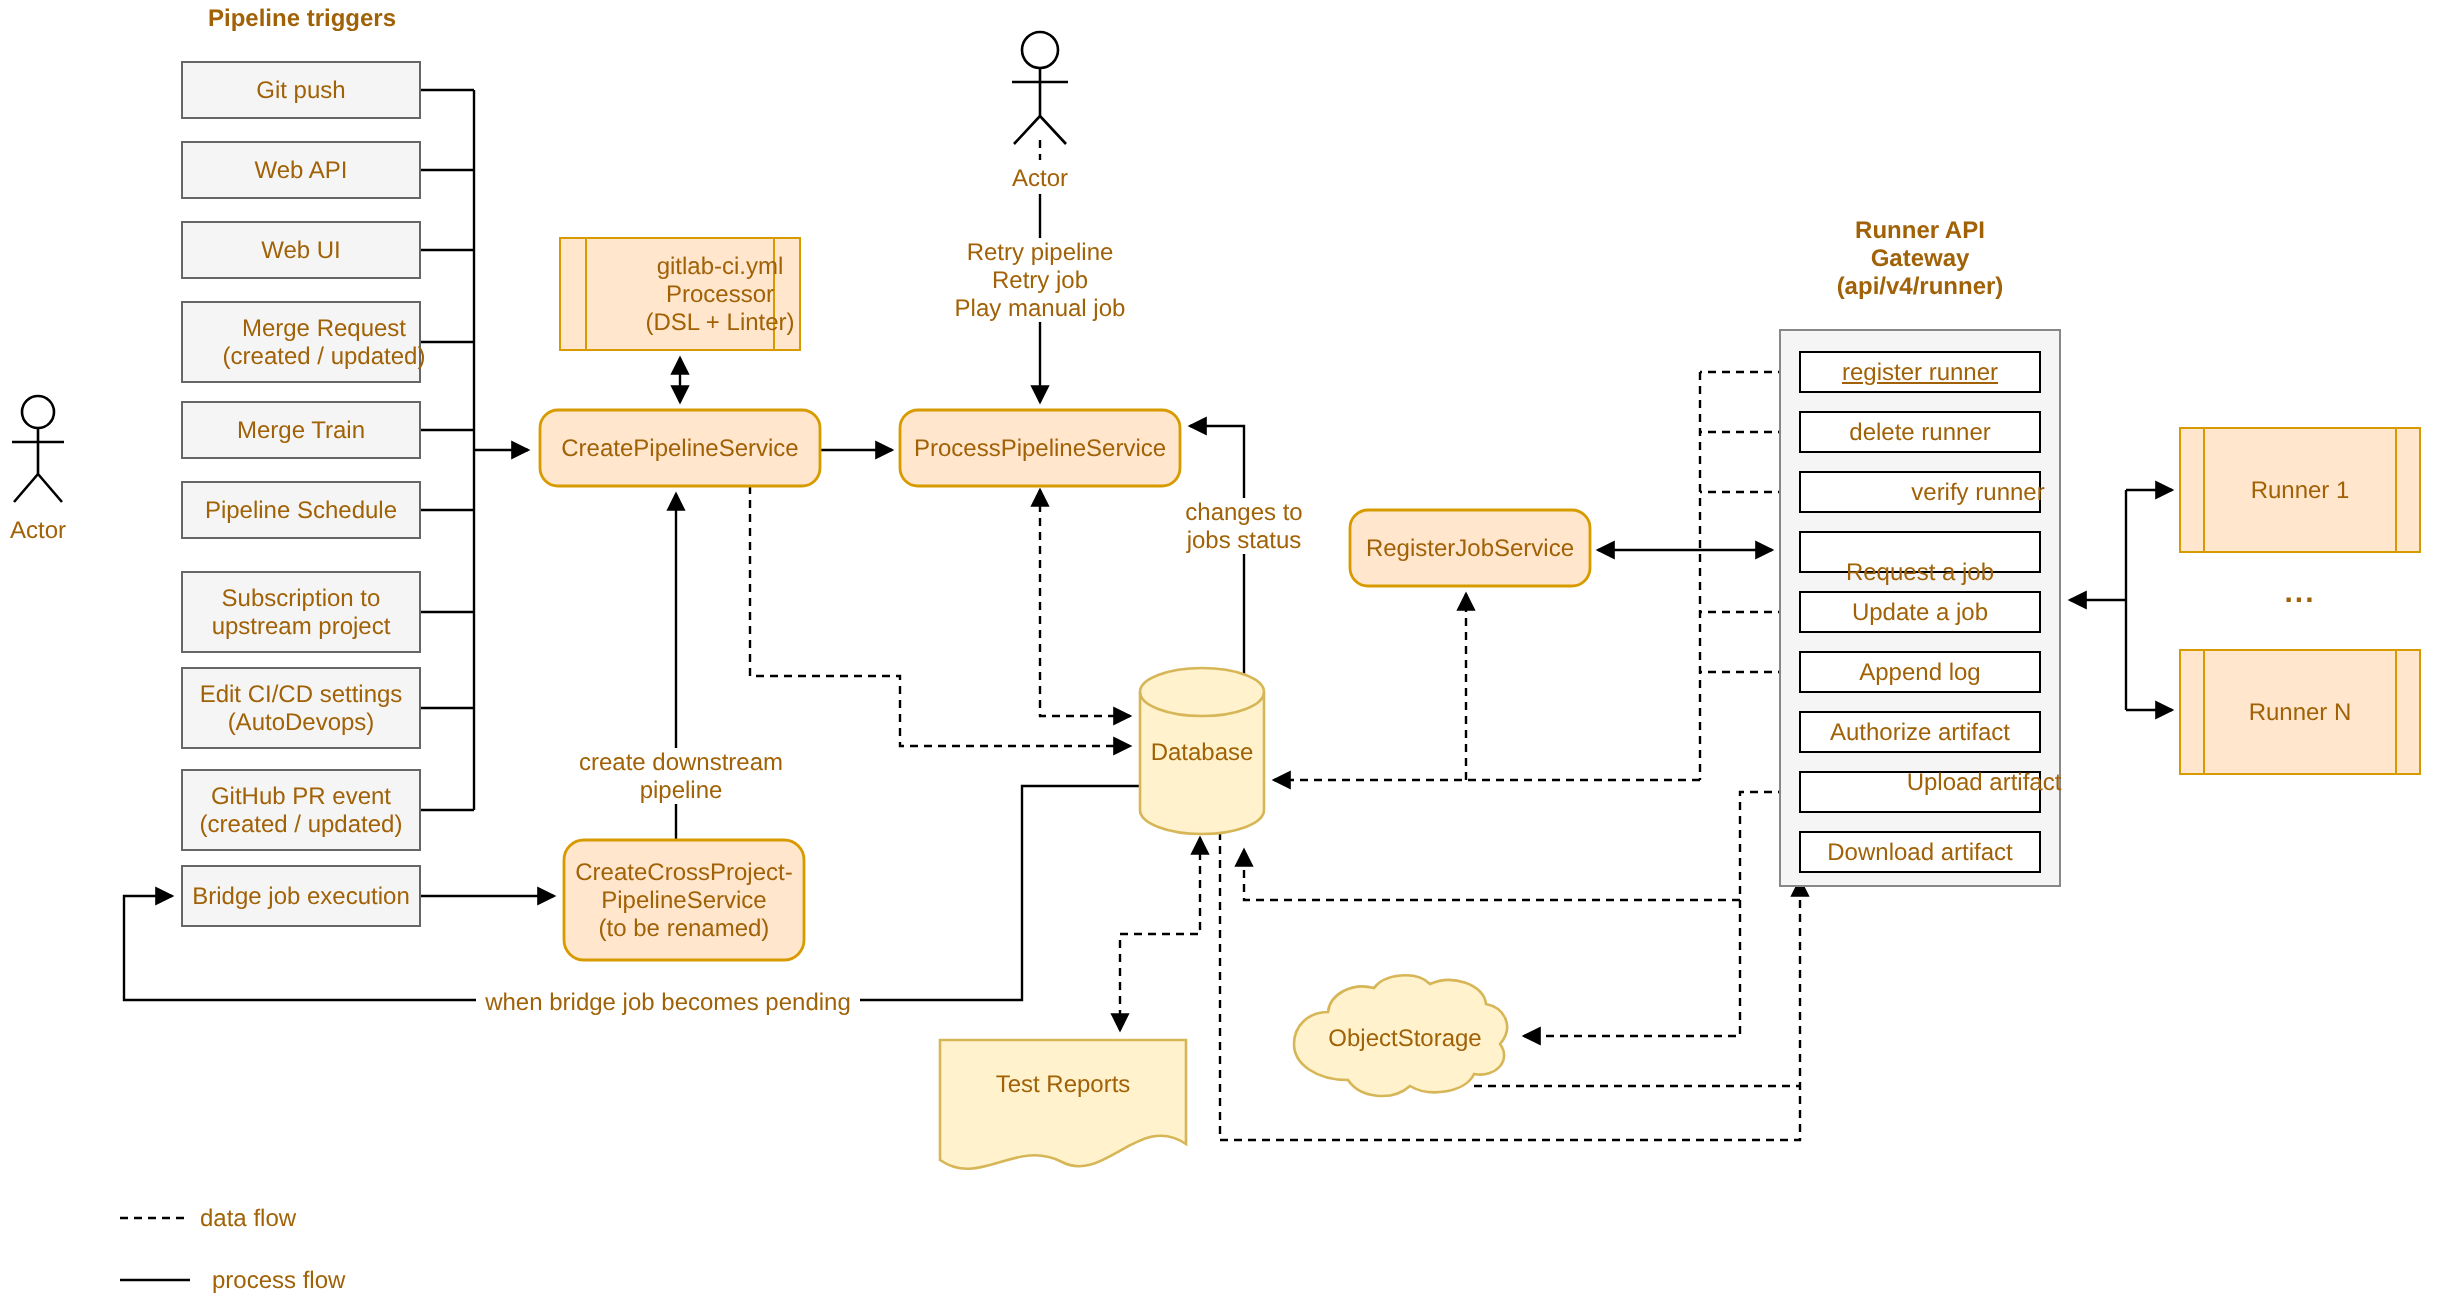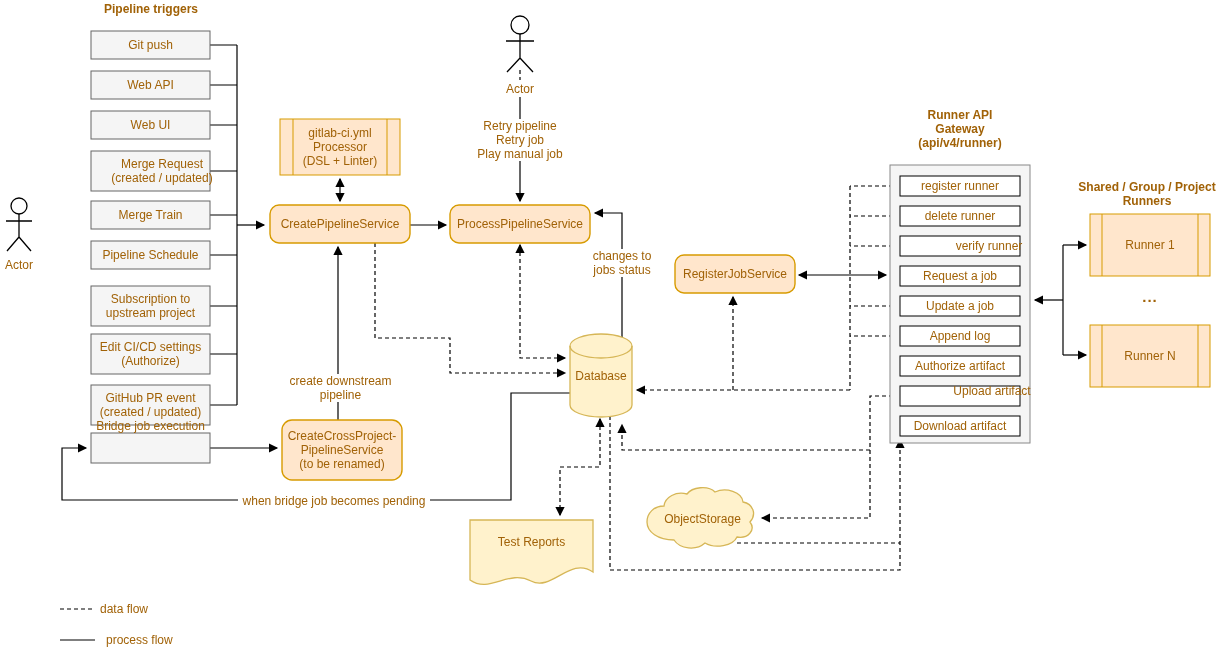--- a/index.html
+++ b/index.html
@@ -139,59 +139,57 @@
 <div class="lbl boxlbl" style="left:91px;top:31px;width:119px;height:28px;">Git push</div>
 <div class="lbl boxlbl" style="left:91px;top:71px;width:119px;height:28px;">Web API</div>
 <div class="lbl boxlbl" style="left:91px;top:111px;width:119px;height:28px;">Web UI</div>
 <div class="lbl boxlbl" style="left:91px;top:151px;width:142px;height:40px;">Merge Request
 (created / updated)</div>
 <div class="lbl boxlbl" style="left:91px;top:201px;width:119px;height:28px;">Merge Train</div>
 <div class="lbl boxlbl" style="left:91px;top:241px;width:119px;height:28px;">Pipeline Schedule</div>
 <div class="lbl boxlbl" style="left:91px;top:286px;width:119px;height:40px;">Subscription to
 upstream project</div>
 <div class="lbl boxlbl" style="left:91px;top:334px;width:119px;height:40px;">Edit CI/CD settings
-(Authorize)</div>
+(AutoDevops)</div>
 <div class="lbl boxlbl" style="left:91px;top:385px;width:119px;height:40px;">GitHub PR event
 (created / updated)</div>
-<div class="lbl boxlbl" style="left:91px;top:411px;width:119px;height:30px;">Bridge job execution</div>
+<div class="lbl boxlbl" style="left:91px;top:433px;width:119px;height:30px;">Bridge job execution</div>
 
 <div class="lbl" style="left:-1px;top:258px;width:40px;">Actor</div>
 <div class="lbl" style="left:495px;top:82px;width:50px;">Actor</div>
 <div class="lbl wbg" style="left:460px;top:119px;width:120px;">Retry pipeline
 Retry job
 Play manual job</div>
 
-<div class="lbl boxlbl" style="left:293px;top:119px;width:94px;height:56px;">gitlab-ci.yml
+<div class="lbl boxlbl" style="left:280px;top:119px;width:94px;height:56px;padding-left:33px;">gitlab-ci.yml
 Processor
 (DSL + Linter)</div>
 <div class="lbl boxlbl" style="left:270px;top:205px;width:140px;height:38px;">CreatePipelineService</div>
 <div class="lbl boxlbl" style="left:450px;top:205px;width:140px;height:38px;">ProcessPipelineService</div>
 <div class="lbl boxlbl" style="left:675px;top:255px;width:120px;height:38px;">RegisterJobService</div>
 <div class="lbl boxlbl" style="left:282px;top:420px;width:120px;height:60px;">CreateCrossProject-
 PipelineService
 (to be renamed)</div>
 <div class="lbl boxlbl" style="left:570px;top:345px;width:62px;height:62px;">Database</div>
 <div class="lbl boxlbl" style="left:470px;top:524px;width:123px;height:36px;">Test Reports</div>
 <div class="lbl boxlbl" style="left:650px;top:508px;width:105px;height:22px;">ObjectStorage</div>
 
 <div class="lbl bold" style="left:890px;top:108px;width:140px;">Runner API
 Gateway
 (api/v4/runner)</div>
-<div class="lbl boxlbl" style="left:900px;top:176px;width:120px;height:20px;">register runner</div>
+<div class="lbl boxlbl" style="left:900px;top:176px;width:120px;height:20px;text-decoration:underline;">register runner</div>
 <div class="lbl boxlbl" style="left:900px;top:206px;width:120px;height:20px;">delete runner</div>
 <div class="lbl boxlbl" style="left:900px;top:236px;width:120px;height:20px;padding-left:29px;">verify runner</div>
-<div class="lbl boxlbl" style="left:900px;top:266px;width:120px;height:20px;">Request a job</div>
+<div class="lbl boxlbl" style="left:900px;top:276px;width:120px;height:20px;">Request a job</div>
 <div class="lbl boxlbl" style="left:900px;top:296px;width:120px;height:20px;">Update a job</div>
 <div class="lbl boxlbl" style="left:900px;top:326px;width:120px;height:20px;">Append log</div>
 <div class="lbl boxlbl" style="left:900px;top:356px;width:120px;height:20px;">Authorize artifact</div>
 <div class="lbl boxlbl" style="left:900px;top:381px;width:120px;height:20px;padding-left:32px;">Upload artifact</div>
 <div class="lbl boxlbl" style="left:900px;top:416px;width:120px;height:20px;">Download artifact</div>
 
-<div class="lbl bold" style="left:1068px;top:180px;width:158px;">Shared / Group / Project
-Runners</div>
 <div class="lbl boxlbl" style="left:1090px;top:214px;width:120px;height:62px;text-align:center;">Runner 1</div>
 <div class="lbl dots" style="left:1120px;top:288px;width:60px;">...</div>
 <div class="lbl boxlbl" style="left:1090px;top:325px;width:120px;height:62px;">Runner N</div>
 
 <div class="lbl wbg" style="left:283px;top:374px;width:115px;">create downstream
 pipeline</div>
 <div class="lbl wbg" style="left:238px;top:494px;width:192px;">when bridge job becomes pending</div>
 <div class="lbl wbg" style="left:590px;top:249px;width:64px;">changes to
 jobs status</div>
 

